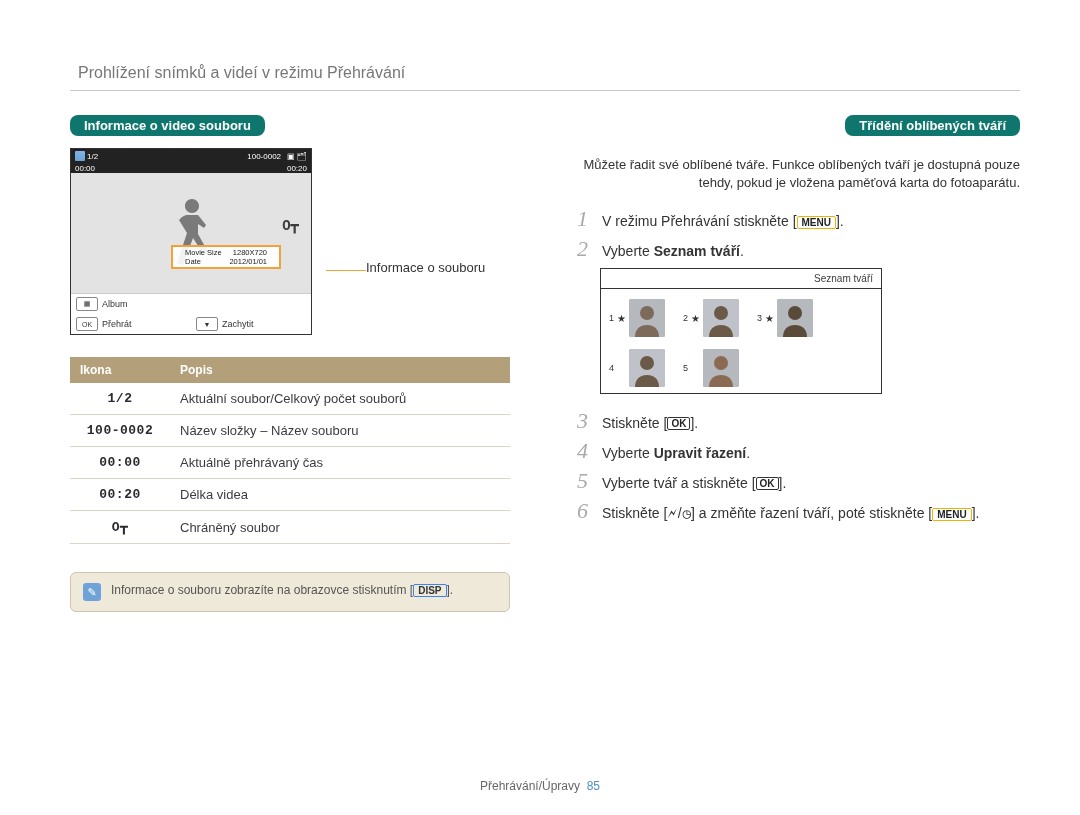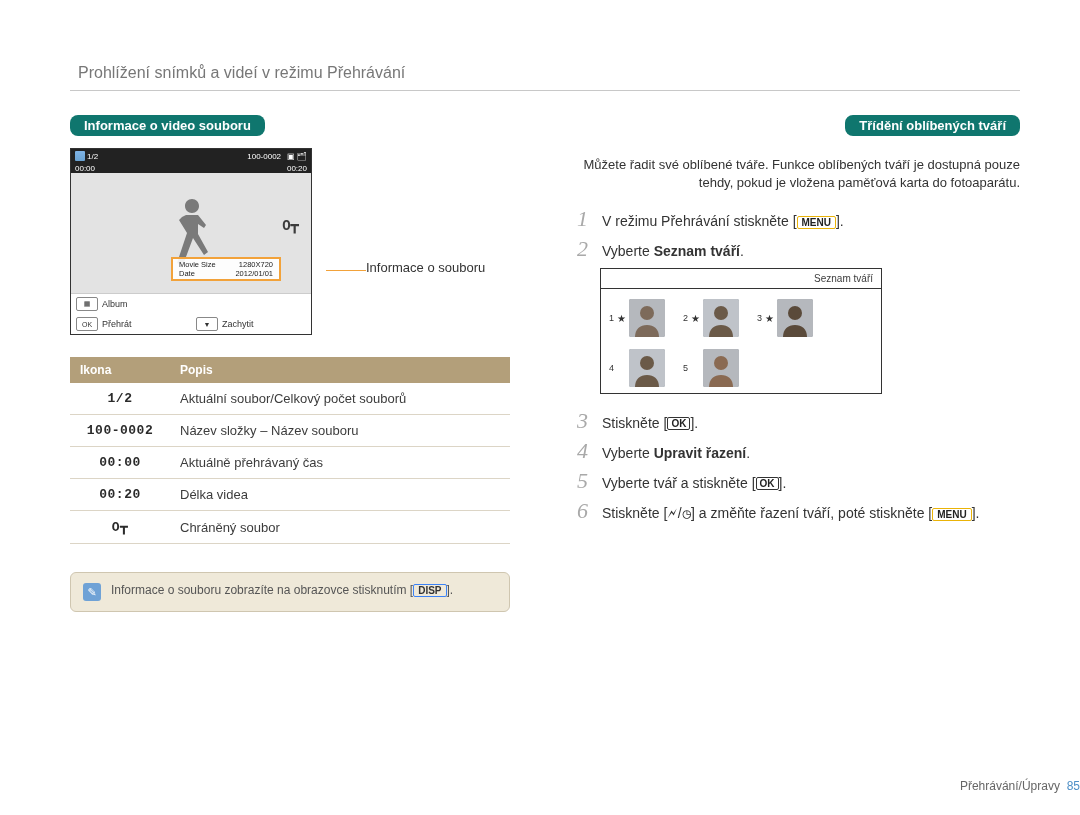--- a/index.html
+++ b/index.html
@@ -79,27 +79,27 @@
   }
   .dancer {
     position: absolute;
     left: 86px; top: 18px;
     width: 70px; height: 90px;
   }
   .dancer svg { width: 100%; height: 100%; }
   .infobox {
     position: absolute;
     left: 100px;
-    bottom: 12px;
+    bottom: 24px;
     width: 110px;
     border: 2px solid #f2a23a;
     background: rgba(255,255,255,0.9);
     font-size: 7.5px;
     color: #222;
-    padding: 1px 6px;
+    padding: 1px 12px;
     box-sizing: border-box;
     text-align: right;
   }
   .infobox-row { display: flex; justify-content: space-between; }
   .key-icon {
     position: absolute;
     right: 12px; top: 44px;
     font-size: 14px;
     color: #3c3c3c;
     font-weight: bold;
@@ -285,21 +285,21 @@
     display:flex;
     align-items:center;
     gap: 5px;
     padding: 3px 6px;
   }
 
   .page-footer {
     position: absolute;
     bottom: 22px;
     width: 100%;
-    text-align: right;
+    text-align: center;
     font-size: 12px;
     color: #666;
   }
   .pnum { color: #4d8fc7; }
 
   .flashclock { font-family: "Courier New", monospace; }
   .slash { padding: 0 1px; }
 </style>
 </head>
 <body>

